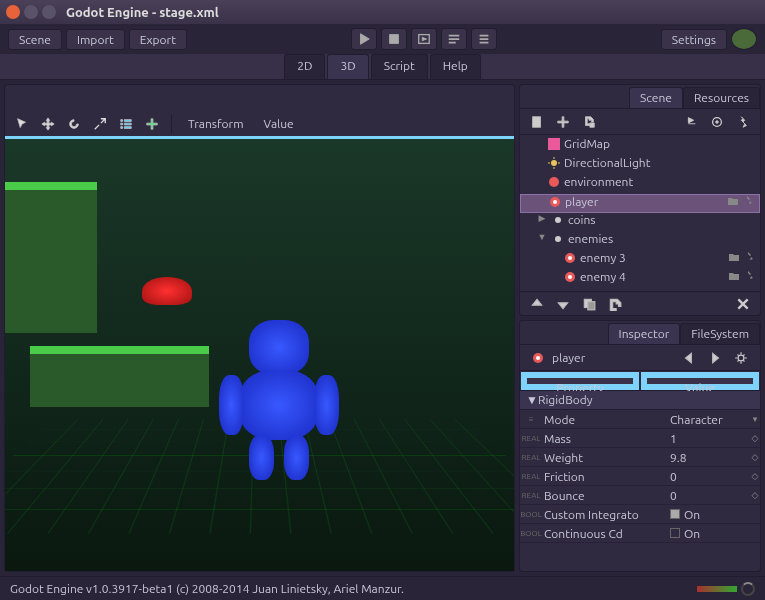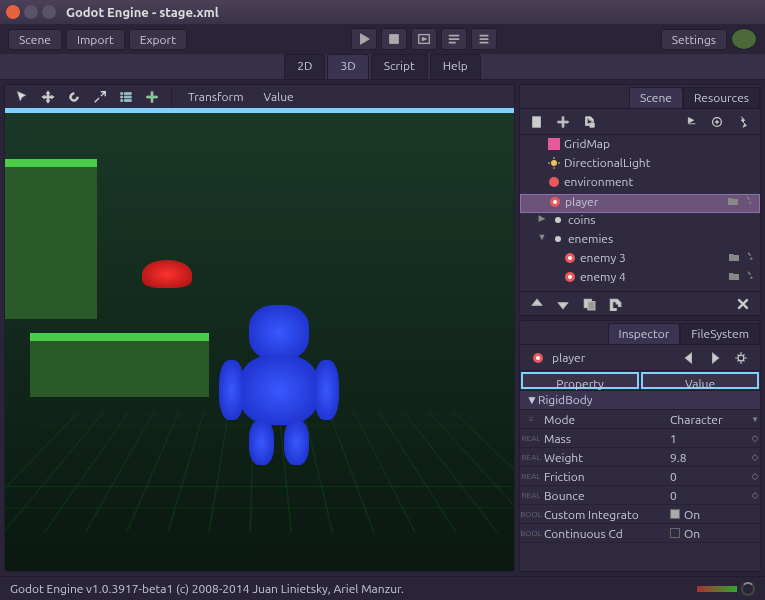--- a/index.html
+++ b/index.html
@@ -13,21 +13,21 @@
 .menubar { height:30px; background:#2a2438; padding:4px 8px; justify-content:space-between; }
 .mbtn { background:#3a3248; border:1px solid #221c30; border-radius:3px; padding:3px 10px; cursor:pointer; }
 .ibtn { width:26px; height:22px; display:flex; align-items:center; justify-content:center; background:#3a3248; border:1px solid #221c30; border-radius:3px; cursor:pointer; }
 .ibtn svg{width:14px;height:14px;fill:#aaa;stroke:#aaa}
 .gap{gap:4px}
 .tabs { height:26px; display:flex; justify-content:center; border-bottom:1px solid #221c30; }
 .tab { padding:4px 12px; background:#2a2438; border:1px solid #221c30; border-bottom:none; border-radius:3px 3px 0 0; cursor:pointer; margin:0 1px; }
 .tab.active{background:#3a3450}
 .body { flex:1; display:flex; background:#2a2438; overflow:hidden; }
 .left { flex:1; display:flex; flex-direction:column; border:1px solid #221c30; margin:4px; border-radius:3px; background:#302a40; }
-.toolbar { height:28px; padding:3px 6px; border-bottom:5px solid #7dd3fc; }
+.toolbar { height:28px; padding:3px 6px; border-bottom:3px solid #7dd3fc;margin-top:26px; }
 .tbtn2 { width:22px; height:22px; display:flex; align-items:center; justify-content:center; cursor:pointer; border-radius:2px; }
 .tbtn2 svg{width:14px;height:14px;fill:#bbb;stroke:#bbb}
 .sep{width:1px;height:18px;background:#221c30;margin:0 4px}
 .txtbtn{padding:3px 8px;cursor:pointer}
 .viewport { flex:1; background:linear-gradient(180deg,#1a3828 0%,#0a1810 100%); position:relative; overflow:hidden; }
 .vp-grid{position:absolute;inset:0;background-image:repeating-linear-gradient(90deg,transparent,transparent 30px,rgba(0,200,0,.15) 30px,rgba(0,200,0,.15) 31px),repeating-linear-gradient(0deg,transparent,transparent 30px,rgba(0,200,0,.15) 30px,rgba(0,200,0,.15) 31px);transform:perspective(400px) rotateX(60deg);top:50%}
 .terrain{position:absolute;background:#2a5a2a;border-top:8px solid #4acc4a}
 .robot{position:absolute;left:42%;top:42%;width:120px;height:160px}
 .robot div{background:radial-gradient(#3858ff,#1828c0);position:absolute;border-radius:40%}
 .enemy{position:absolute;left:27%;top:32%;width:50px;height:28px;background:radial-gradient(#ff3030,#a01010);border-radius:50% 50% 30% 30%}
@@ -43,21 +43,21 @@
 .tarrow{width:12px;text-align:center;font-size:9px;color:#888}
 .ticon{width:14px;height:14px;margin:0 3px;display:flex;align-items:center;justify-content:center}
 .ticon svg{width:12px;height:12px}
 .tlabel{flex:1;white-space:nowrap;overflow:hidden}
 .tacts{display:flex;gap:4px}
 .tacts svg{width:12px;height:12px;fill:#888}
 .pbotbar{height:24px;padding:3px 6px;justify-content:space-between;border-top:1px solid #221c30}
 .insp-top{flex:0 0 auto}
 .insp-head{height:26px;padding:3px 8px;justify-content:space-between;border-bottom:1px solid #221c30}
 .insp-cols{display:flex;height:20px;border-bottom:1px solid #221c30}
-.insp-cols div{flex:1;text-align:center;padding:3px;background:#3a3248;border:2px solid #7dd3fc;margin:1px}
+.insp-cols div{flex:1;text-align:center;padding:3px;background:#3a3248;border:6px solid #7dd3fc;margin:1px}
 .proplist{flex:1;overflow:auto}
 .pgroup{background:#3a3450;padding:2px 6px;border-bottom:1px solid #221c30;cursor:pointer}
 .prow{display:flex;height:19px;align-items:center;border-bottom:1px solid #282038}
 .ptype{width:22px;font-size:8px;color:#666;text-align:center}
 .pname{flex:1;padding-left:2px}
 .pval{width:80px;display:flex;align-items:center;gap:4px}
 .pspin{width:10px;color:#888;font-size:9px;text-align:center}
 .chk{width:10px;height:10px;border:1px solid #666;display:inline-block}
 .chk.on{background:#aaa}
 .status{height:24px;padding:4px 10px;background:#2a2438;border-top:1px solid #221c30;font-size:11px;color:#999;display:flex;justify-content:space-between;align-items:center}

